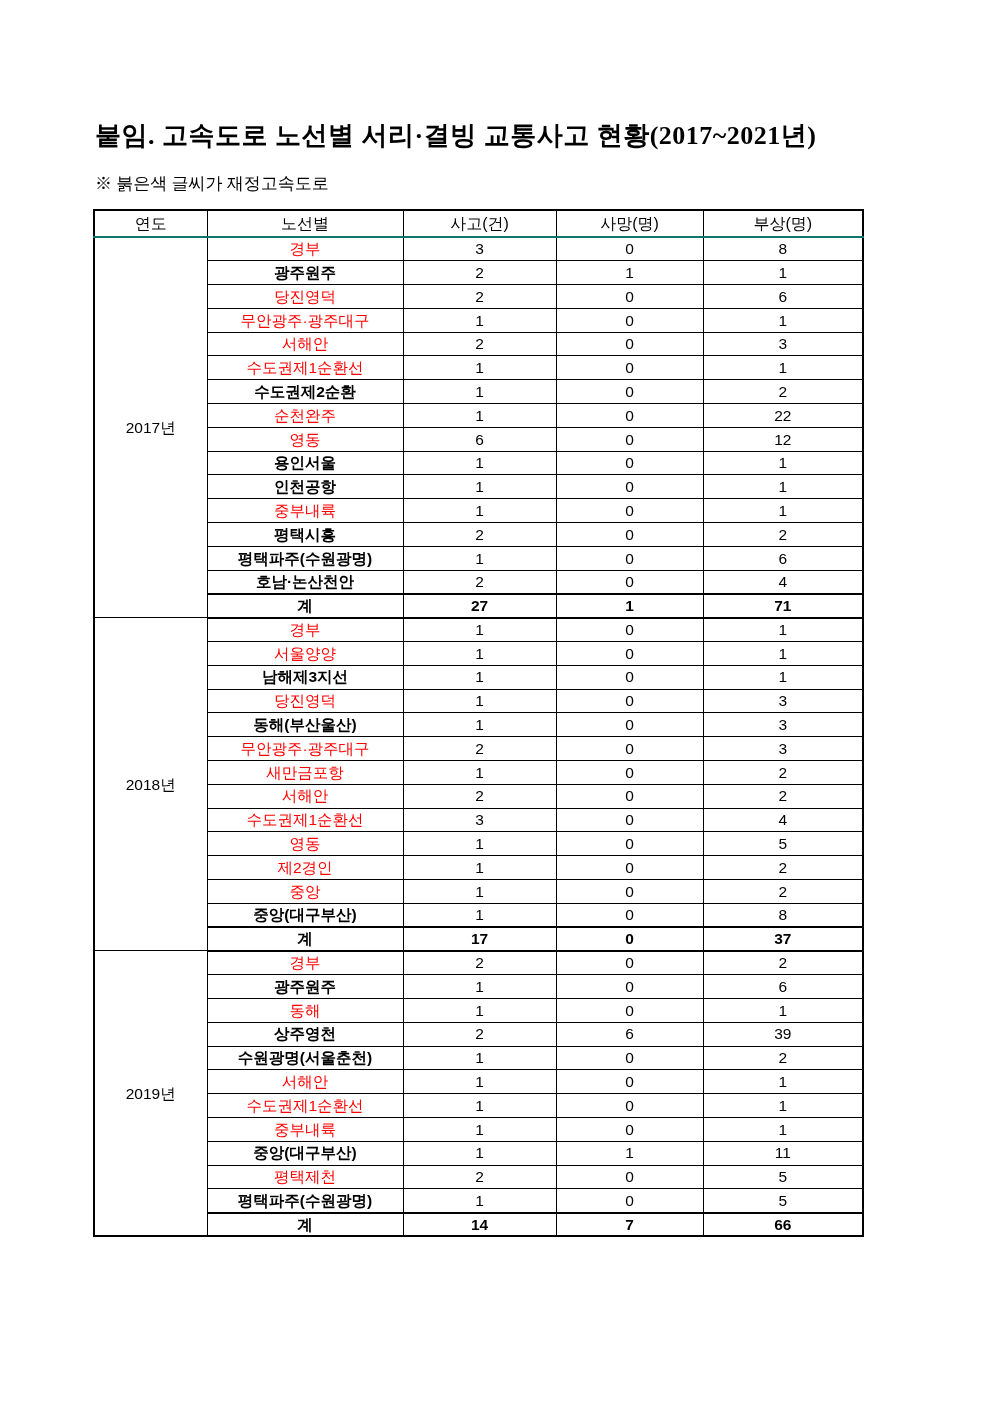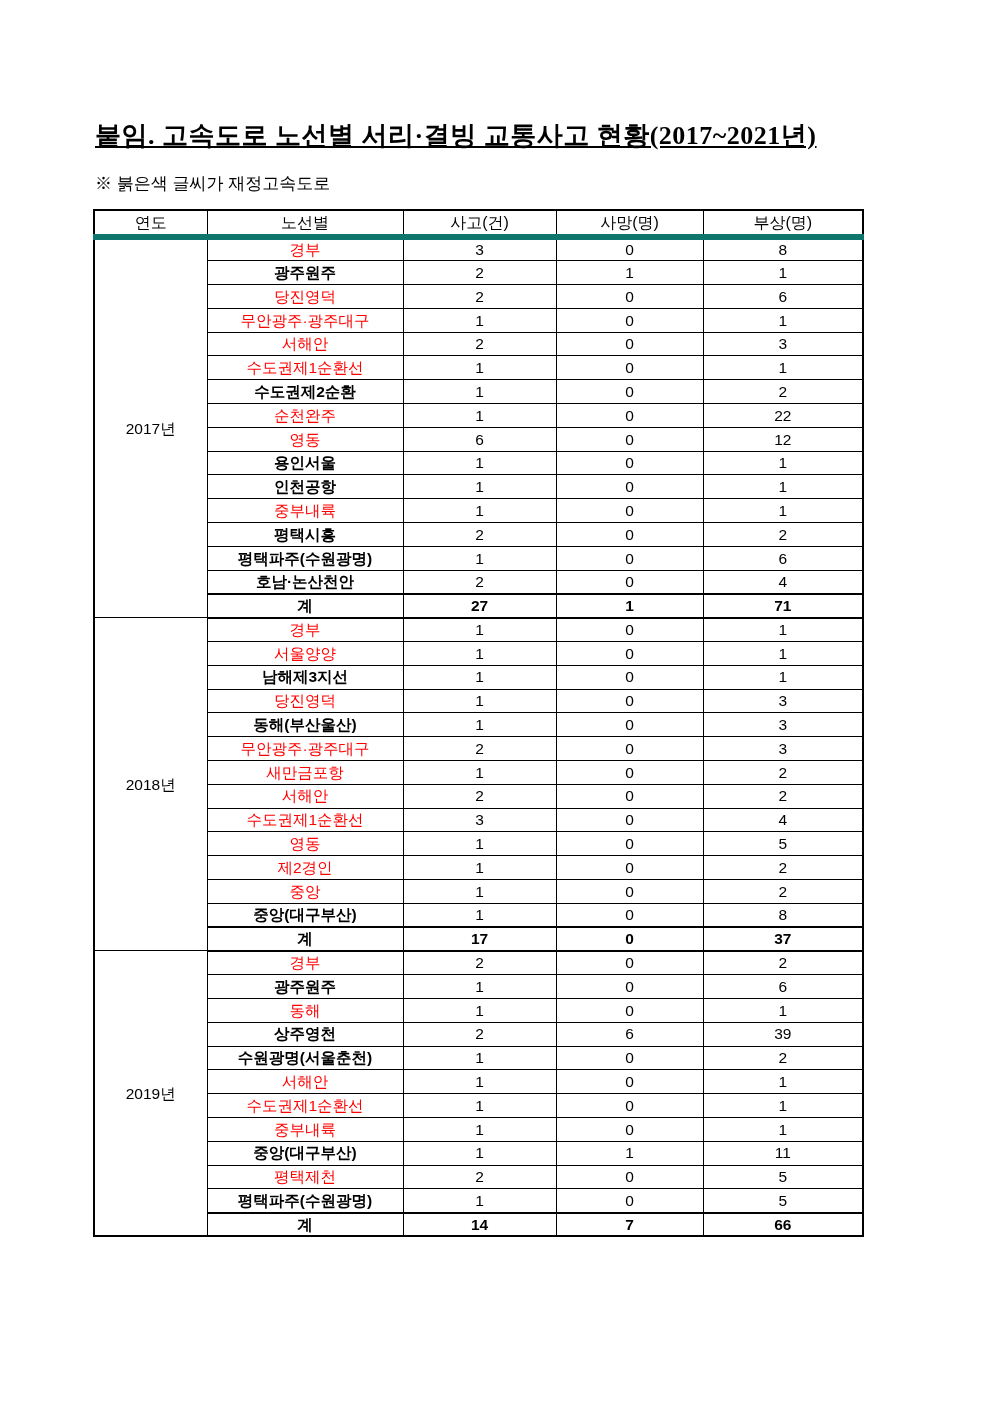--- a/index.html
+++ b/index.html
@@ -11,25 +11,24 @@
     font-family:"Liberation Sans", sans-serif;
     color:#000;
     overflow:hidden;
   }
   .doc-title {
     position:absolute; left:95px; top:118px;
     font-family:"Liberation Serif", serif;
     font-size:26px; font-weight:600;
     letter-spacing:0.5px;
     white-space:nowrap;
-    text-decoration:underline;
   }
   .doc-note {
     position:absolute; left:95px; top:172px;
-    font-family:Liberation Sans, sans-serif;
+    font-family:Liberation Serif, serif;
     font-size:17px; font-weight:400;
     white-space:nowrap;
   }
   table.acc {
     position:absolute; left:93px; top:209px;
     width:769px;
     border-collapse:collapse;
     table-layout:fixed;
     border:2px solid #000;
   }
@@ -40,21 +39,21 @@
     padding:0;
     font-size:15.5px;
     line-height:1;
     overflow:hidden;
     white-space:nowrap;
   }
   table.acc thead th {
     height:27px;
     font-weight:400;
     font-size:16px;
-    border-bottom:6px solid #0f766e;
+    border-bottom:2px solid #0f766e;
   }
   table.acc tbody td { height:23.8px; }
   td.year-cell { font-size:16px; }
   td.route-cell { font-weight:700; }
   td.route-cell.red { color:var(--red,#ff0000); font-weight:normal; }
   tr.total-row td { font-weight:bold; border-top:2px solid #000; border-bottom:2px solid #000; }
 </style>
 </head>
 <body>
 

